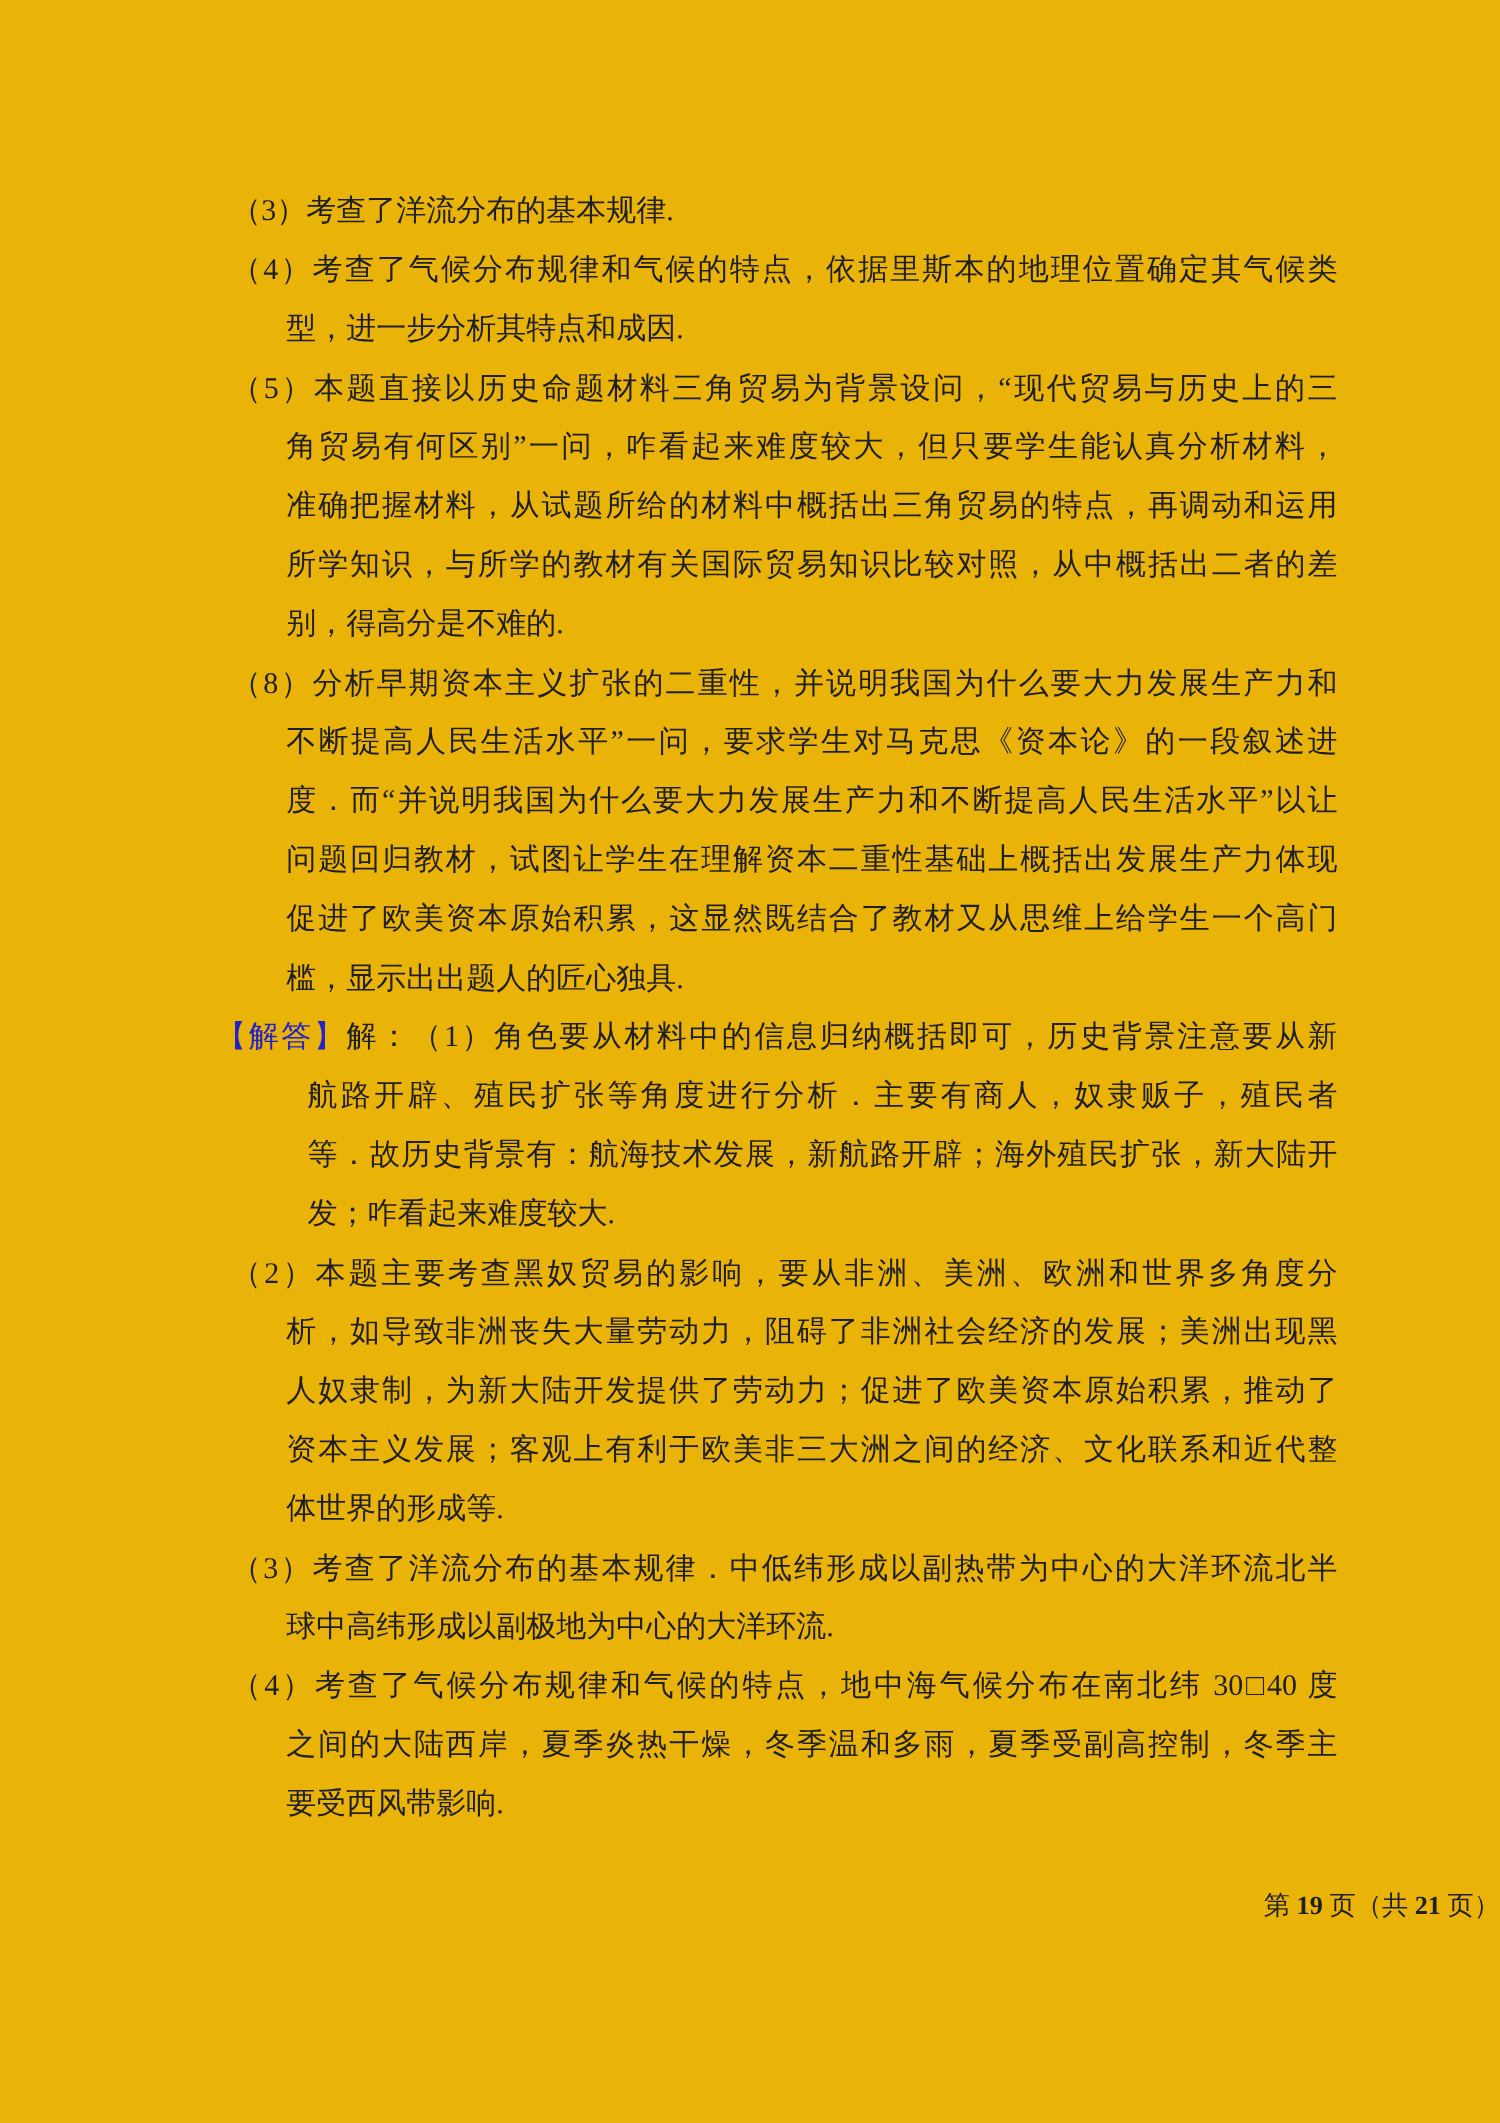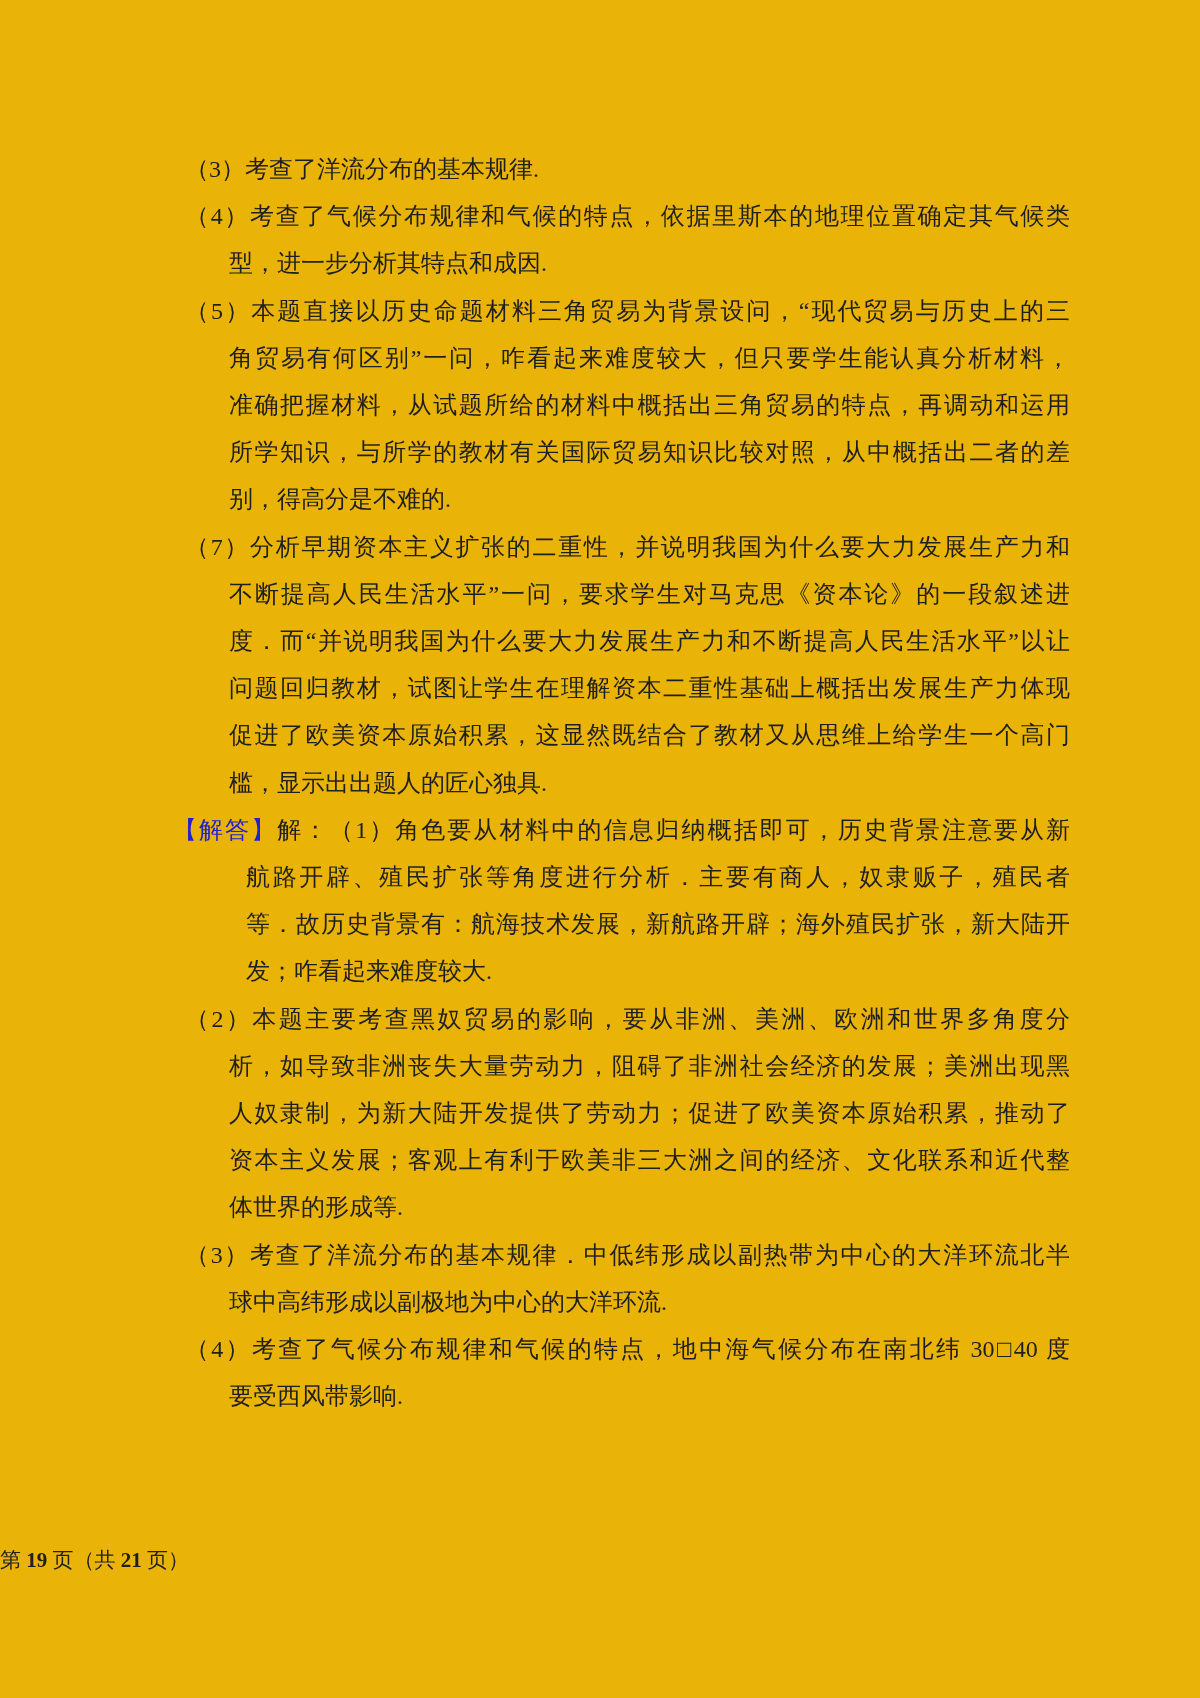--- a/index.html
+++ b/index.html
@@ -29,24 +29,24 @@
   .para.answer .line.first{margin-left:-37px;}
   .line{
     text-align:justify;
     text-align-last:justify;
     margin-left:36px;
   }
   .line.last{text-align-last:left;}
   .answer-label{color:#2222cc;font-family:Liberation Serif, serif;}
   .footer{
     position:absolute;
-    top:1546px;
+    top:1510px;
     left:0;
     right:0;
-    text-align:left;
+    text-align:right;
     font-size:21px;
     line-height:28px;
     color:#1f1f1f;
   }
   .footer .num{font-weight:bold;}
 </style>
 </head>
 <body>
 
 <div class="page">
@@ -59,21 +59,21 @@
         <div class="line last">型，进一步分析其特点和成因.</div>
       </div>
       <div class="para numbered">
         <div class="line first">（5）本题直接以历史命题材料三角贸易为背景设问，“现代贸易与历史上的三</div>
         <div class="line">角贸易有何区别”一问，咋看起来难度较大，但只要学生能认真分析材料，</div>
         <div class="line">准确把握材料，从试题所给的材料中概括出三角贸易的特点，再调动和运用</div>
         <div class="line">所学知识，与所学的教材有关国际贸易知识比较对照，从中概括出二者的差</div>
         <div class="line last">别，得高分是不难的.</div>
       </div>
       <div class="para numbered">
-        <div class="line first">（7）分析早期资本主义扩张的二重性，并说明我国为什么要大力发展生产力和</div>
+        <div class="line first">（8）分析早期资本主义扩张的二重性，并说明我国为什么要大力发展生产力和</div>
         <div class="line">不断提高人民生活水平”一问，要求学生对马克思《资本论》的一段叙述进</div>
         <div class="line">度．而“并说明我国为什么要大力发展生产力和不断提高人民生活水平”以让</div>
         <div class="line">问题回归教材，试图让学生在理解资本二重性基础上概括出发展生产力体现</div>
         <div class="line">促进了欧美资本原始积累，这显然既结合了教材又从思维上给学生一个高门</div>
         <div class="line last">槛，显示出出题人的匠心独具.</div>
       </div>
       <div class="para answer">
         <div class="line first"><span class="answer-label">【解答】</span>解：（1）角色要从材料中的信息归纳概括即可，历史背景注意要从新</div>
         <div class="line">航路开辟、殖民扩张等角度进行分析．主要有商人，奴隶贩子，殖民者</div>
         <div class="line">等．故历史背景有：航海技术发展，新航路开辟；海外殖民扩张，新大陆开</div>
@@ -85,17 +85,18 @@
         <div class="line">人奴隶制，为新大陆开发提供了劳动力；促进了欧美资本原始积累，推动了</div>
         <div class="line">资本主义发展；客观上有利于欧美非三大洲之间的经济、文化联系和近代整</div>
         <div class="line last">体世界的形成等.</div>
       </div>
       <div class="para numbered">
         <div class="line first">（3）考查了洋流分布的基本规律．中低纬形成以副热带为中心的大洋环流北半</div>
         <div class="line last">球中高纬形成以副极地为中心的大洋环流.</div>
       </div>
       <div class="para numbered">
         <div class="line first">（4）考查了气候分布规律和气候的特点，地中海气候分布在南北纬 30□40 度</div>
+        <div class="line">之间的大陆西岸，夏季炎热干燥，冬季温和多雨，夏季受副高控制，冬季主</div>
         <div class="line last">要受西风带影响.</div>
       </div>
     </div>
   <div class="footer"><span>第 </span><span class="num">19</span><span> 页（共 </span><span class="num">21</span><span> 页）</span></div>
 </div>
 
 </body></html>

